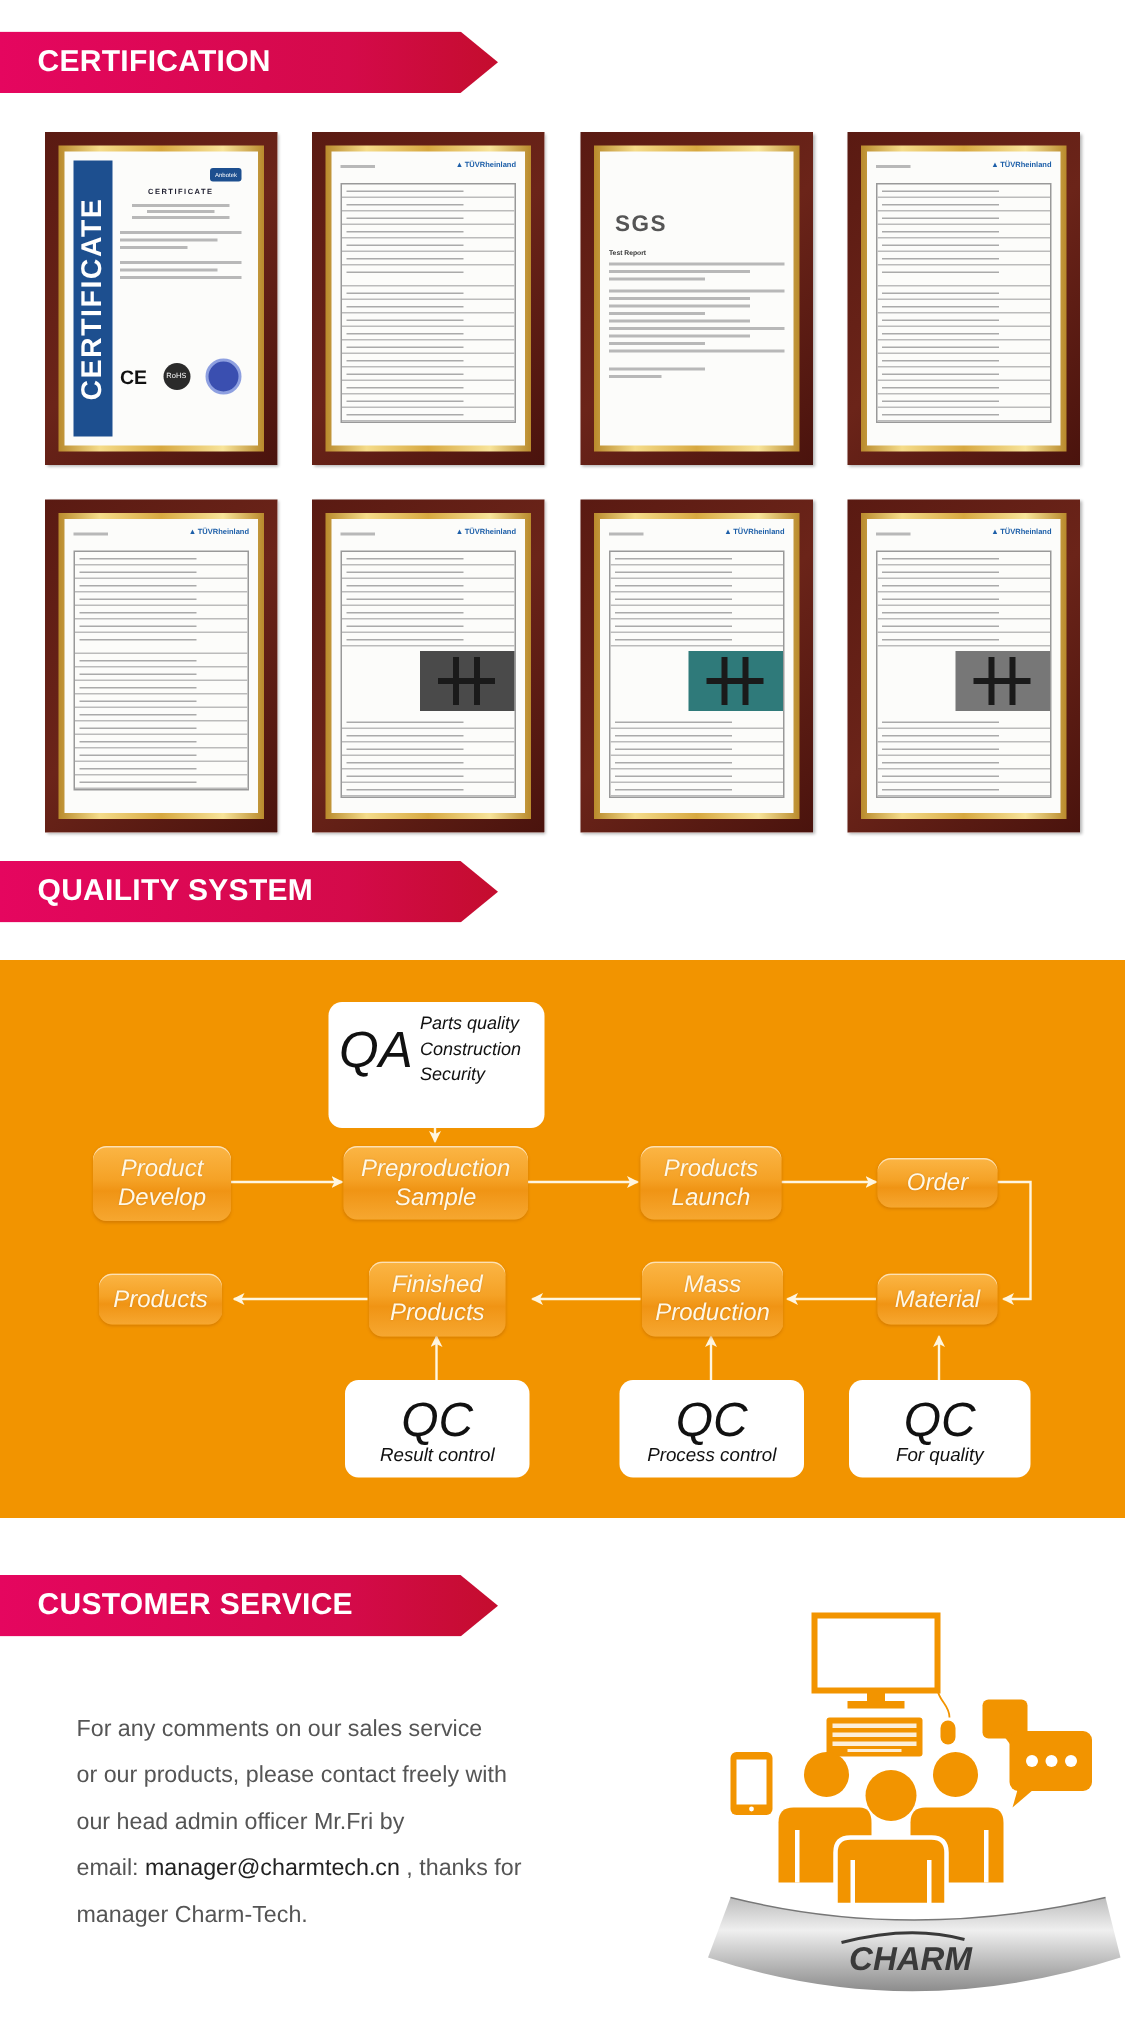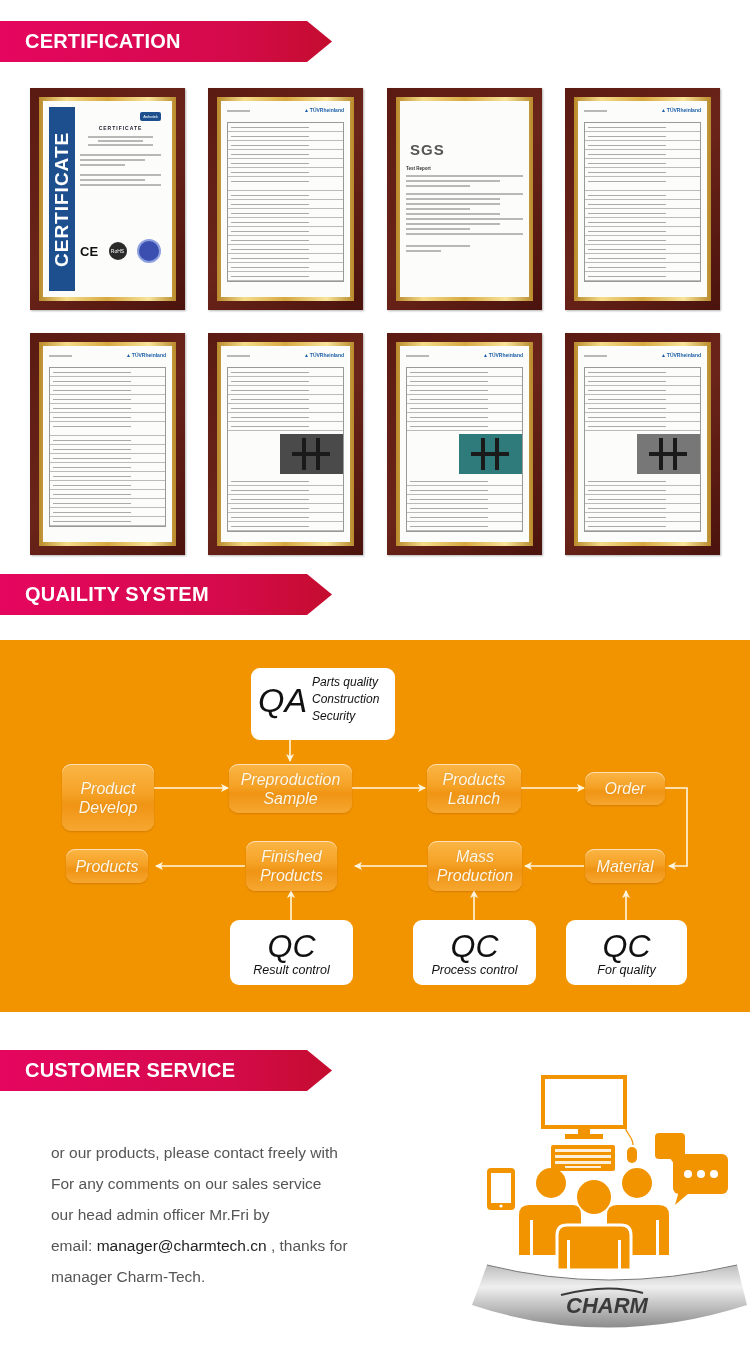--- a/index.html
+++ b/index.html
@@ -327,30 +327,30 @@
       <line x1="427" y1="226" x2="355" y2="226" marker-end="url(#ah)"></line>
 
       <line x1="245" y1="226" x2="156" y2="226" marker-end="url(#ah)"></line>
 
       <line x1="291" y1="280" x2="291" y2="251" marker-end="url(#ah)"></line>
       <line x1="474" y1="280" x2="474" y2="251" marker-end="url(#ah)"></line>
       <line x1="626" y1="280" x2="626" y2="251" marker-end="url(#ah)"></line>
     </g>
   </svg>
 
-  <div class="wbox" style="left:219px; top:28px; width:144px; height:72px;margin-left:32px;">
+  <div class="wbox" style="left:219px; top:28px; width:144px; height:84px;">
     <div class="qa-big">QA</div>
     <div class="qa-list">
       <div>Parts quality</div>
       <div>Construction</div>
       <div>Security</div>
     </div>
   </div>
 
-  <div class="node" style="left:62px; top:124px; width:92px; height:67px;justify-content:center;">
+  <div class="node" style="left:62px; top:124px; width:92px; height:50px;justify-content:center;">
     <div>
         <div>Product</div>
         <div>Develop</div>
       </div>
   </div>
   <div class="node" style="left:229px; top:124px; width:123px; height:49px;">
     <div>
         <div>Preproduction</div>
         <div>Sample</div>
       </div>
@@ -396,22 +396,22 @@
     <div class="qc-big">QC</div>
     <div class="qc-sub">For quality</div>
   </div>
 </div>
 
 <div class="banner" style="top:1050px;">
   <span>CUSTOMER SERVICE</span>
 </div>
 
 <div class="cs-text">
+  <div>For any comments on our sales service</div>
   <div>or our products, please contact freely with</div>
-  <div>For any comments on our sales service</div>
   <div>our head admin officer  Mr.Fri by</div>
   <div><span>email: </span><span class="email">manager@charmtech.cn</span><span> , thanks for</span></div>
   <div>manager Charm-Tech.</div>
 </div>
 
 <div class="illus">
   <svg width="320" height="285" viewBox="0 0 320 285">
     <defs>
       <linearGradient id="base" x1="0" x2="0" y1="0" y2="1">
         <stop offset="0" stop-color="#bdbdbd"></stop>

